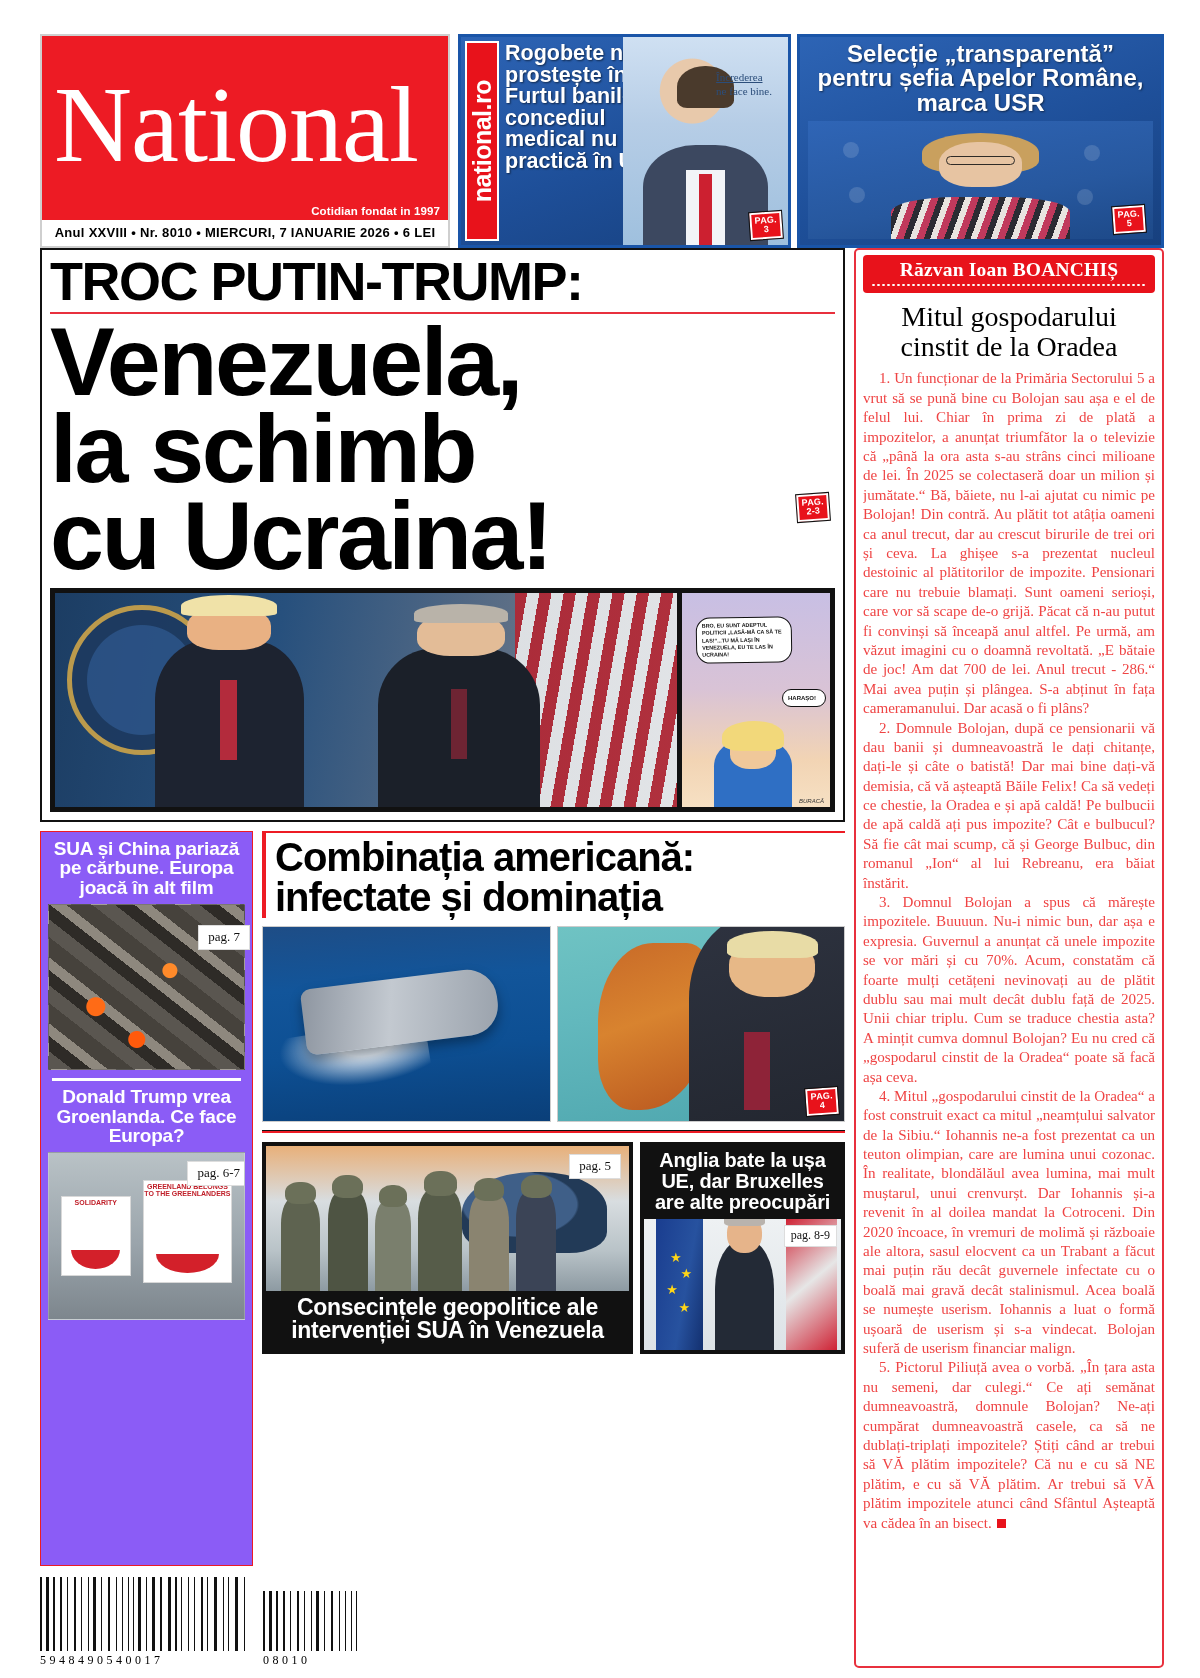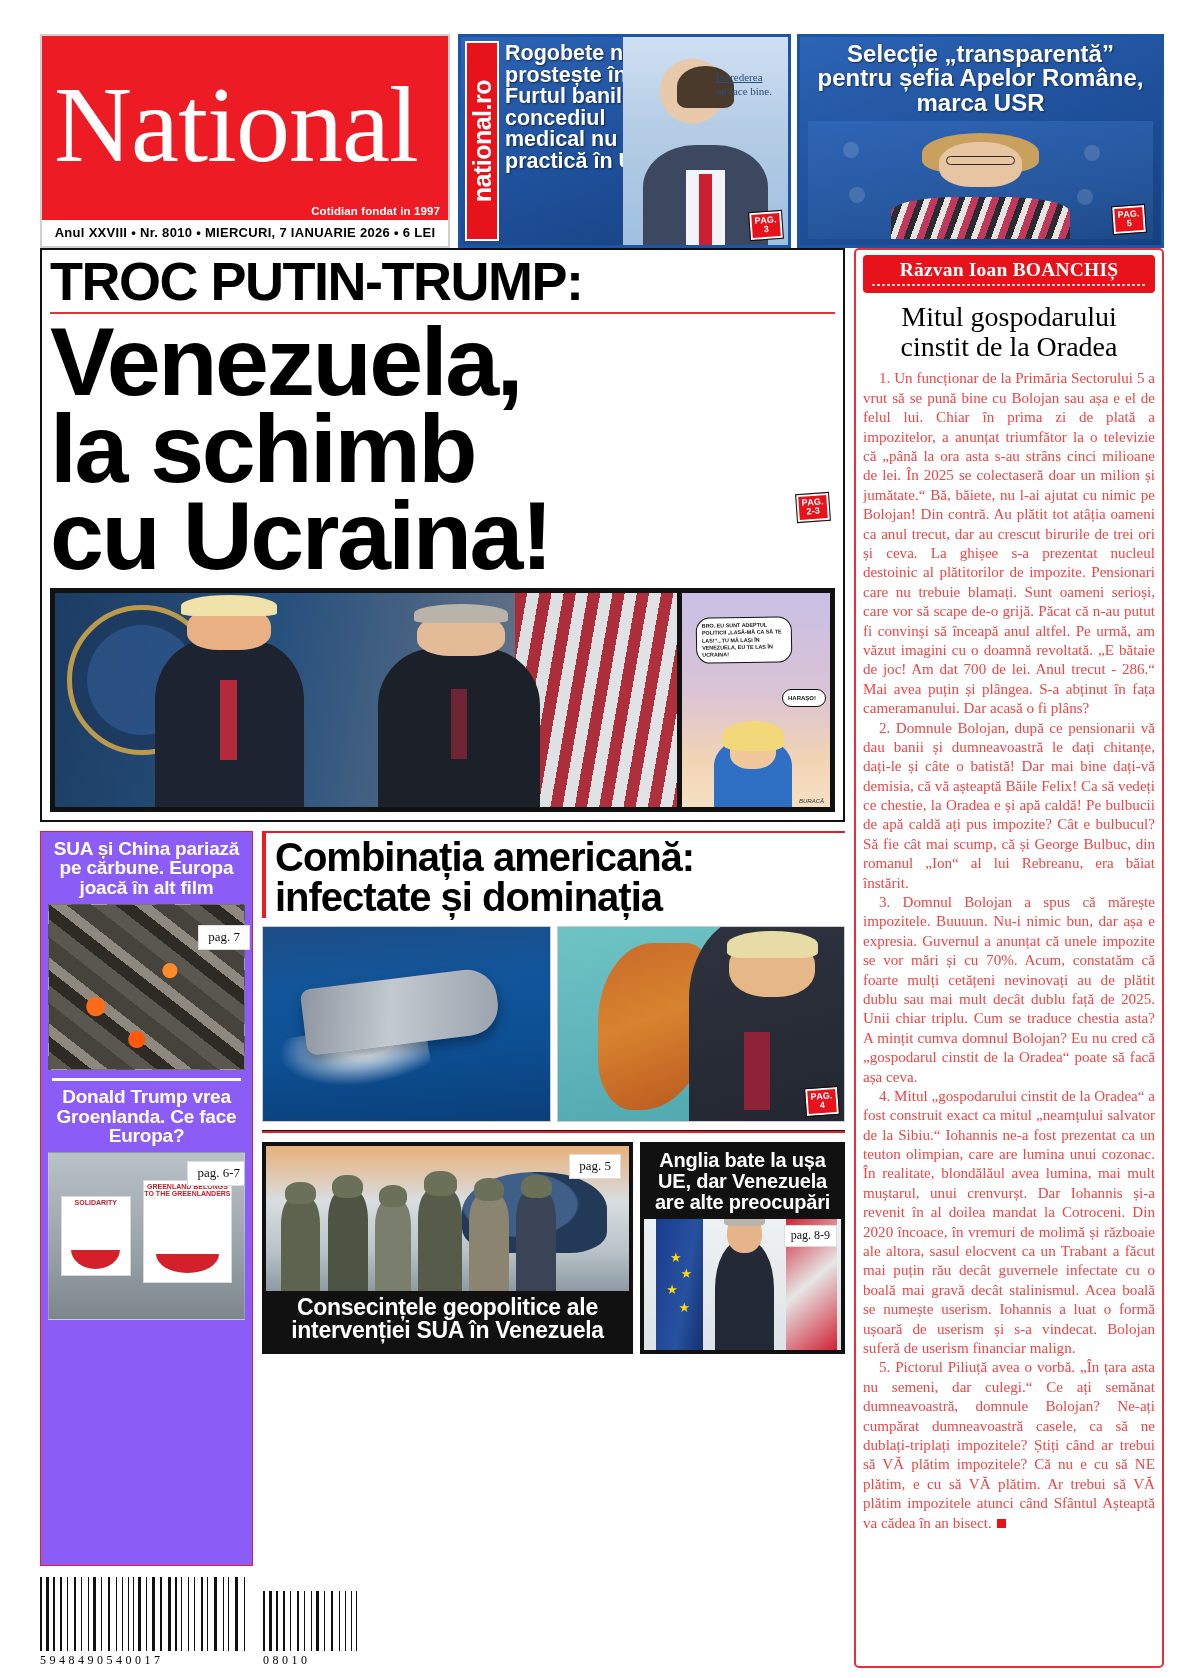--- a/index.html
+++ b/index.html
@@ -581,21 +581,21 @@
                   </div>
                 <div class="soldier" style="left:69%;width:11%;height:68%;background:#3b4456">
                     <div class="hd"></div>
                   </div>
                 <div class="pagtag" style="right:8px;top:8px;">pag. 5</div>
               </div>
               <div class="cap-black">Consecințele geopolitice ale intervenției SUA în Venezuela</div>
             </div>
 
             <div class="b3b">
-              <h4>Anglia bate la ușa UE, dar Venezuela are alte preocupări</h4>
+              <h4>Anglia bate la ușa UE, dar Bruxelles are alte preocupări</h4>
               <div class="ph2">
                 <div class="euflag">
                   <div class="star" style="left:30%;top:24%">★</div>
                   <div class="star" style="left:52%;top:36%">★</div>
                   <div class="star" style="left:22%;top:48%">★</div>
                   <div class="star" style="left:48%;top:62%">★</div>
                 </div>
                 <div class="ukflag"></div>
                 <div class="starmer">
                   <div class="sf"></div>

